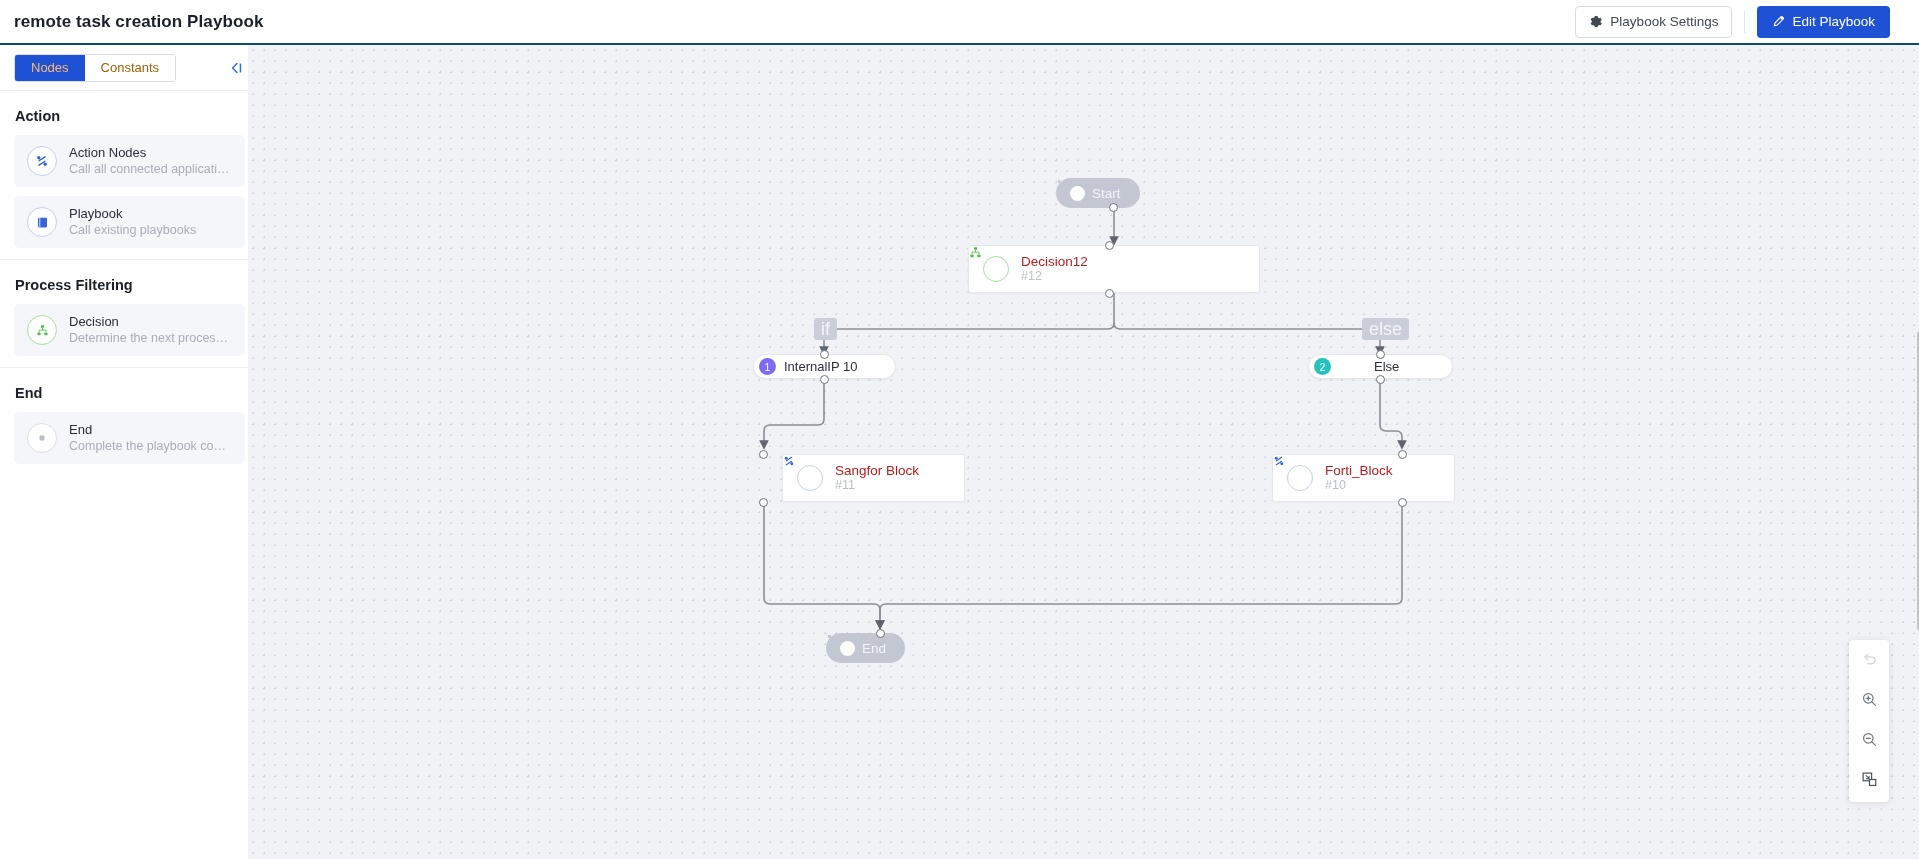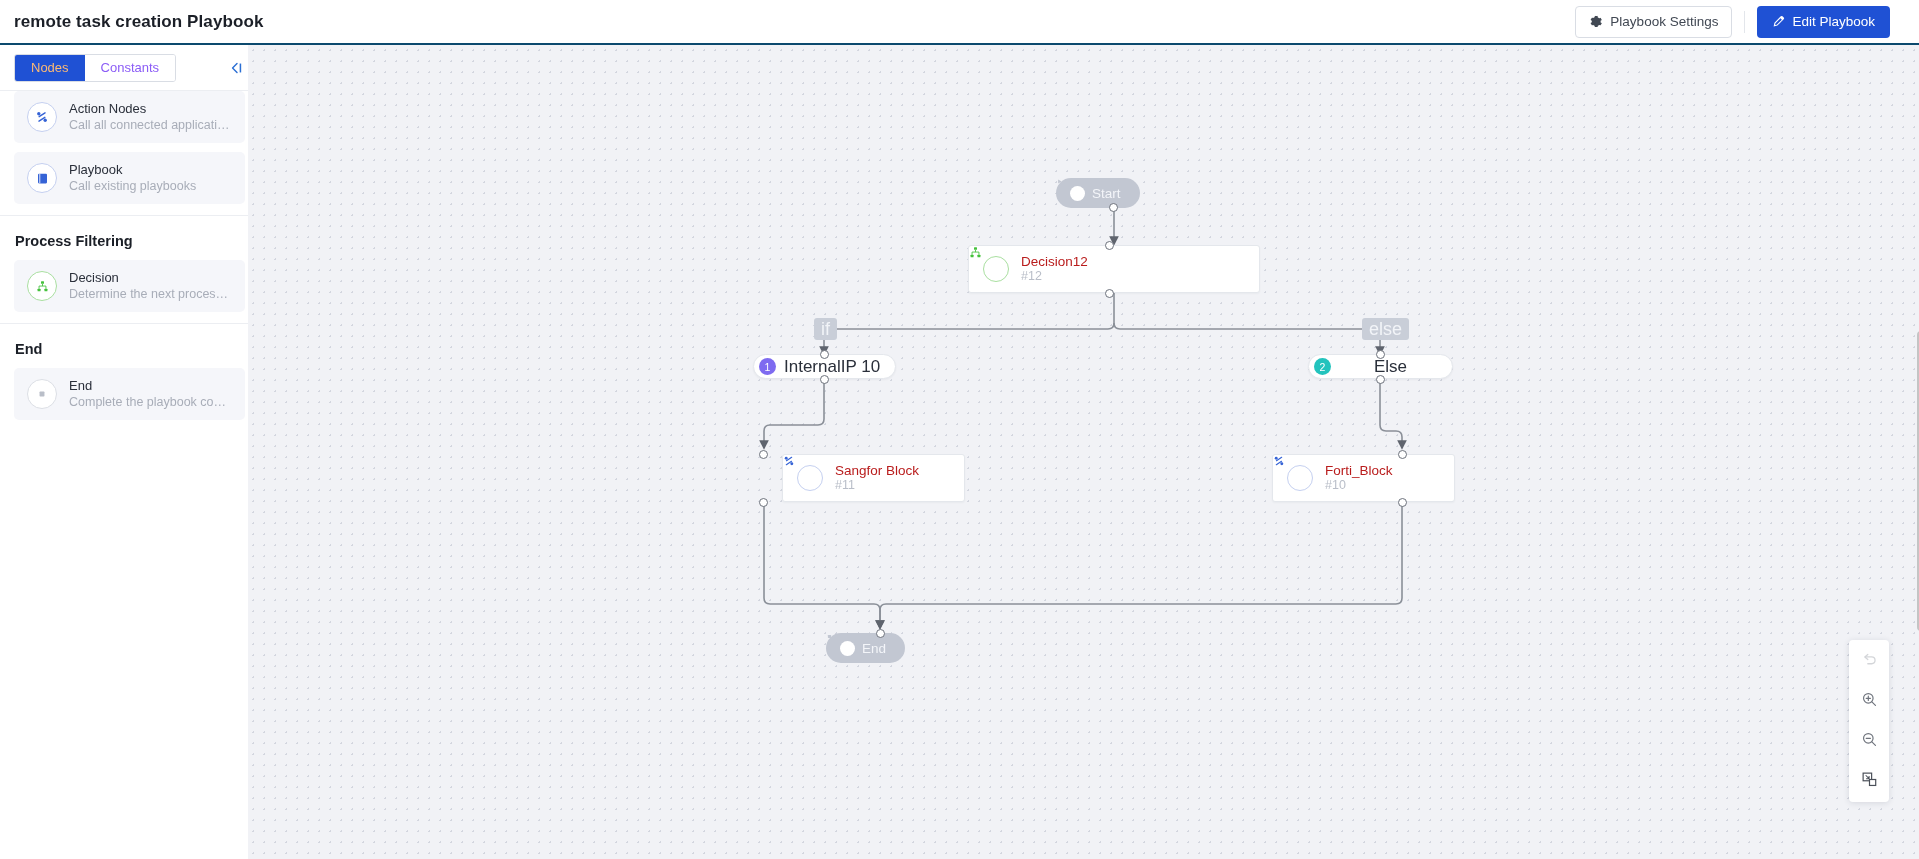--- a/index.html
+++ b/index.html
@@ -48,21 +48,21 @@
     background: #fff; border-right: 1px solid #e8eaef;
     overflow: hidden;
   }
   .side-head {
     height: 46px; display: flex; align-items: center;
     padding: 0 14px; border-bottom: 1px solid #eceef2;
   }
   .segbar { display: flex; border: 1px solid #d9dde4; border-radius: 3px; overflow: hidden; height: 28px; }
   .seg {
     display: flex; align-items: center; padding: 0 16px;
-    font-size: 13px; color: #8b5cf6; background: #fff; cursor: pointer;
+    font-size: 13px; color: #a16207; background: #fff; cursor: pointer;
   }
   .seg.active { background: #1f51d4; color: #fdba74; font-weight: 500; }
   .collapse-btn {
     margin-left: auto; cursor: pointer; color: #2b6fd4;
     font-size: 15px; line-height: 1; display: flex; align-items: center;
   }
   .sect { padding: 0 14px; }
   .sect-divider { height: 1px; background: #eceef2; margin: 11px 0 0 0; }
   .sect-title {
     font-size: 14.5px; font-weight: bold; color: #1b1f27;
@@ -126,21 +126,21 @@
     height: 25px; border-radius: 13px; background: #fff;
     border: 1px solid #e4e7ec; display: flex; align-items: center;
     padding-left: 5px; padding-right: 12px; gap: 8px;
     box-shadow: 0 1px 2px rgba(30,40,60,.05);
   }
   .badge {
     width: 17px; height: 17px; border-radius: 50%; color: #fff;
     font-size: 10.5px; display: flex; align-items: center; justify-content: center;
     flex-shrink: 0;
   }
-  .pill-label { font-size: 17px; color: #2a2f3a; }
+  .pill-label { font-size: 13px; color: #2a2f3a; }
   .branch-tag {
     position: absolute; height: 22px; padding: 0 7px; border-radius: 3px;
     background: #c9ced8; color: #f2f4f8; font-size: 18px;
     display: flex; align-items: center;
   }
   .port {
     position: absolute; width: 9px; height: 9px; border-radius: 50%;
     background: #fff; border: 1.5px solid #6d727c;
   }
 
@@ -197,20 +197,21 @@
     </div>
     <div class="collapse-btn">
       <svg width="16" height="14" viewBox="0 0 18 14">
         <path d="M9 2 L4 7 L9 12" fill="none" stroke="#2b6fd4" stroke-width="1.6" stroke-linecap="round" stroke-linejoin="round"></path>
         <rect x="12" y="2" width="1.7" height="10" fill="#2b6fd4"></rect>
       </svg>
     </div>
   </div>
 
   <div class="sect">
+    <div class="sect-title">Action</div>
     <div class="node-card">
       <div class="card-ico">
         <svg width="16" height="16" viewBox="0 0 20 20">
           <circle cx="6" cy="6" r="2.1" fill="#3563d6"></circle>
           <circle cx="14" cy="14" r="2.1" fill="#3563d6"></circle>
           <path d="M13.8 4.8 L6.4 9.6" stroke="#3563d6" stroke-width="1.7" stroke-linecap="round"></path>
           <path d="M13.6 10.4 L6.2 15.2" stroke="#3563d6" stroke-width="1.7" stroke-linecap="round"></path>
         </svg>
       </div>
       <div class="card-txt">

